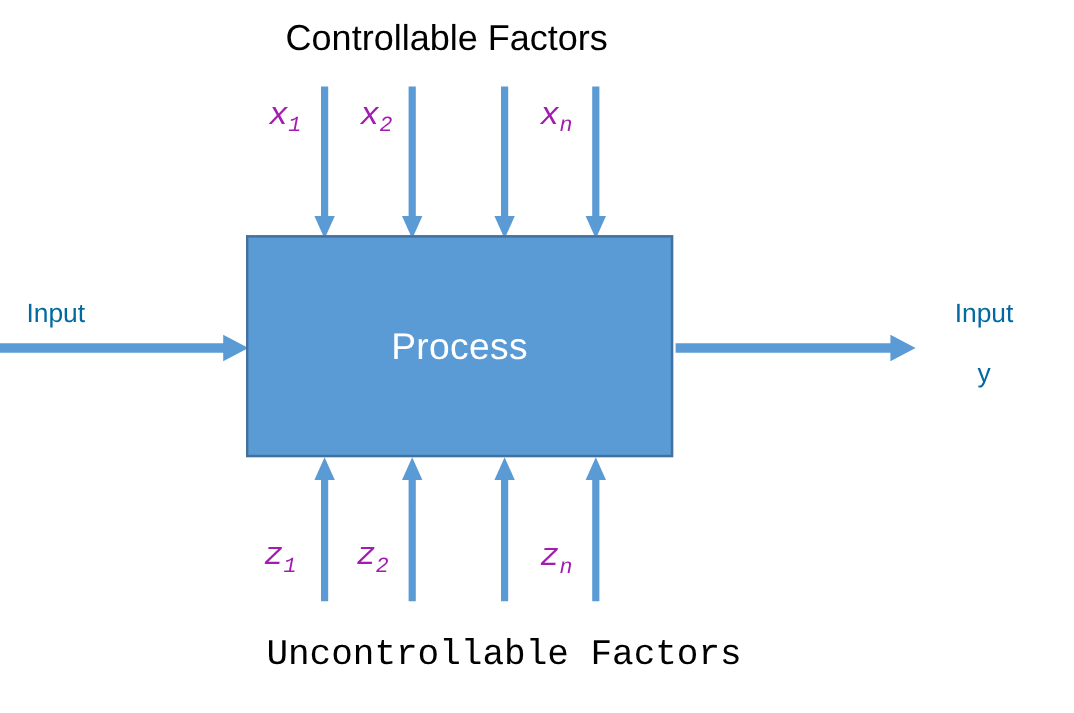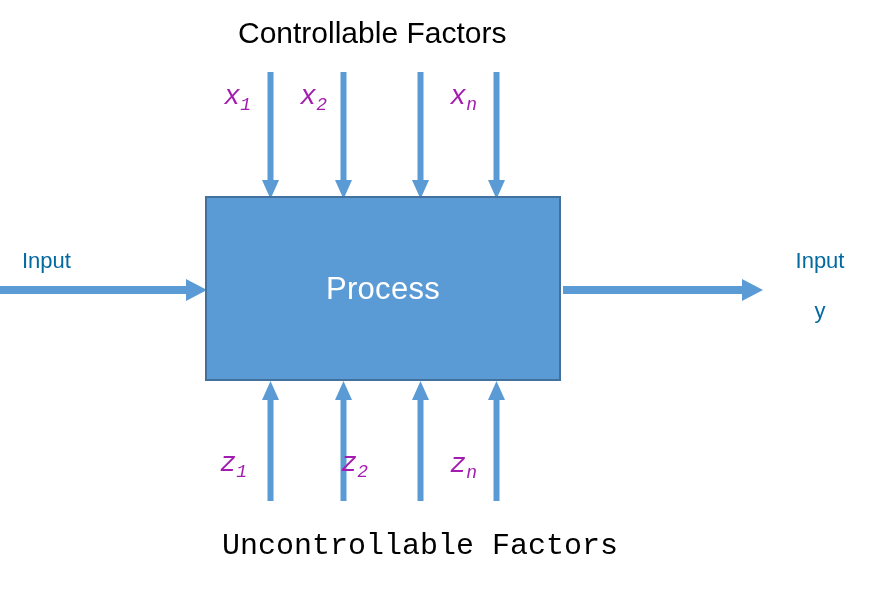--- a/index.html
+++ b/index.html
@@ -130,19 +130,19 @@
   </svg>
   <svg class="arrow-svg" style="left:412px; top:381px;" width="17" height="120" aria-hidden="true">
     <path class="arrow-shape" d="M 8.5 0 L 17 19 L 11.5 19 L 11.5 120 L 5.5 120 L 5.5 19 L 0 19 Z"></path>
   </svg>
   <svg class="arrow-svg" style="left:488px; top:381px;" width="17" height="120" aria-hidden="true">
     <path class="arrow-shape" d="M 8.5 0 L 17 19 L 11.5 19 L 11.5 120 L 5.5 120 L 5.5 19 L 0 19 Z"></path>
   </svg>
 
   <div class="lbl math-lbl" style="left:220px; top:451px;"><span>z</span><span class="sub">1</span></div>
 
-  <div class="lbl math-lbl" style="left:297px; top:451px;margin-left:44px;"><span>z</span><span class="sub">2</span></div>
+  <div class="lbl math-lbl" style="left:297px; top:451px;"><span>z</span><span class="sub">2</span></div>
 
   <div class="lbl math-lbl" style="left:450px; top:452px;"><span>z</span><span class="sub">n</span></div>
 
   <div class="lbl title-lbl" style="left:222px; top:531px;font-family:Liberation Mono, monospace;">Uncontrollable Factors</div>
 
 </div>
 
 </body></html>

